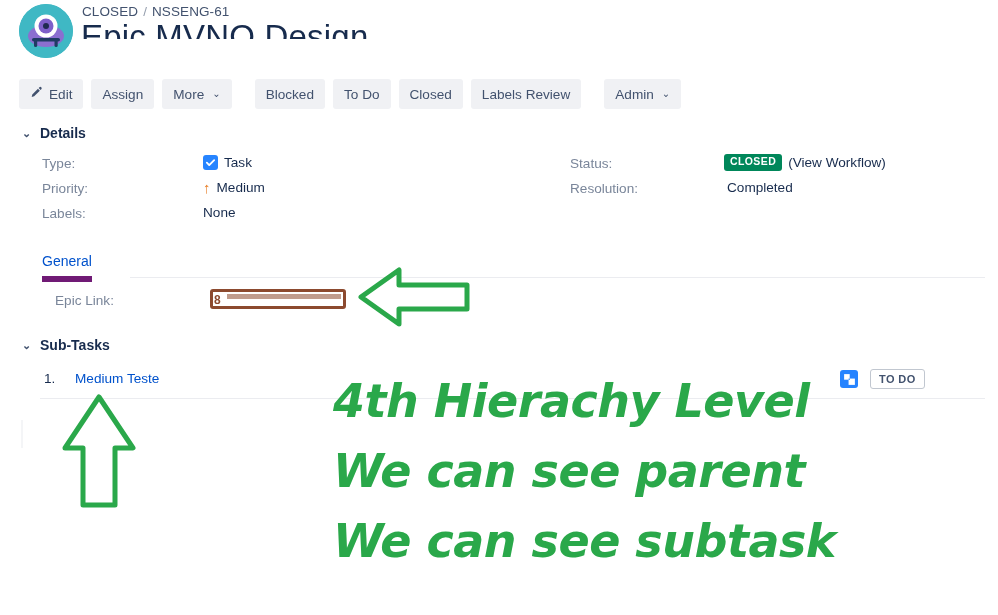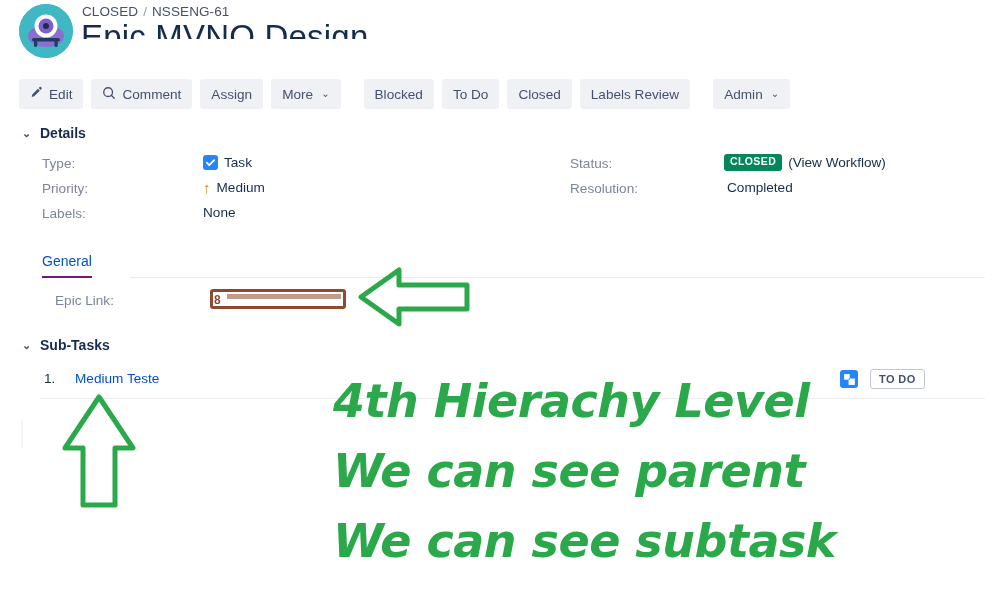--- a/index.html
+++ b/index.html
@@ -160,21 +160,21 @@
 
   
   #tabs {
     position: absolute;
     left: 42px; top: 252px;
   }
   #tab-general {
     font-size: 14px;
     color: #0052cc;
     padding-bottom: 7px;
-    border-bottom: 2px solid #701a75;
+    border-bottom: 6px solid #701a75;
     display: inline-block;
     cursor: pointer;
   }
   #tab-divider {
     position: absolute;
     left: 130px; top: 277px;
     width: 855px; height: 1px;
     background: #ebecf0;
   }
 
@@ -312,29 +312,20 @@
 
   <button class="tbtn">
     <span>
       <svg width="13" height="13" viewBox="0 0 16 16" aria-hidden="true">
         <path d="M11.6 1.6a1.6 1.6 0 0 1 2.3 2.3l-.9.9-2.3-2.3.9-.9zM9.8 3.4l2.3 2.3-7 7-3 .7.7-3 7-7z" fill="#42526e"></path>
       </svg>
     </span>
     <span>Edit</span>
   </button>
 
-  <button class="tbtn">
-    <span>
-      <svg width="14" height="14" viewBox="0 0 16 16" aria-hidden="true">
-        <circle cx="7" cy="7" r="5" fill="none" stroke="#42526e" stroke-width="1.5"></circle>
-        <line x1="10.6" y1="10.6" x2="14" y2="14" stroke="#42526e" stroke-width="1.5" stroke-linecap="round"></line>
-      </svg>
-    </span>
-    <span>Comment</span>
-  </button>
 
   <button class="tbtn">
     <span>Assign</span>
   </button>
 
   <button class="tbtn">
     <span>More</span>
     <span class="chev">⌄</span>
   </button>
 

